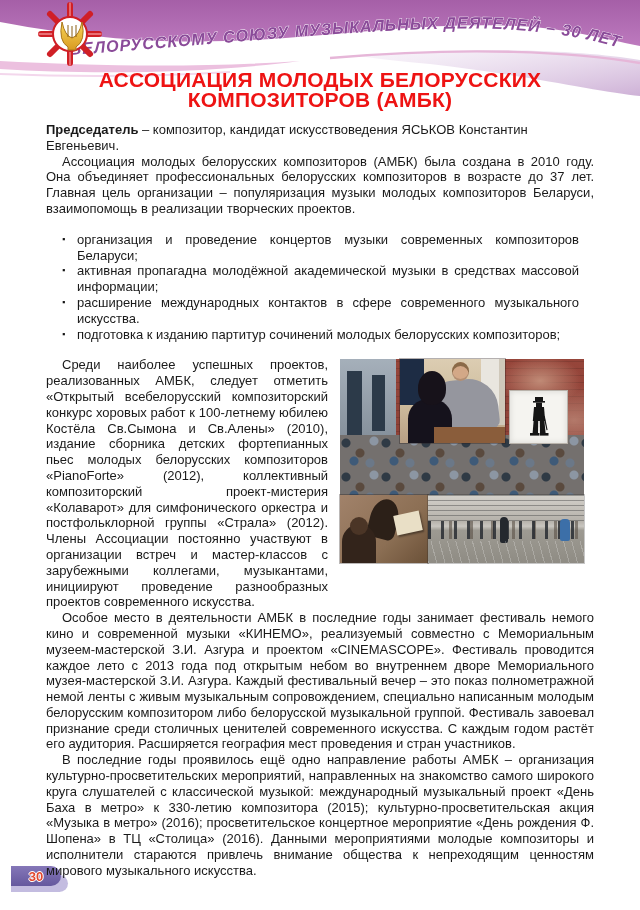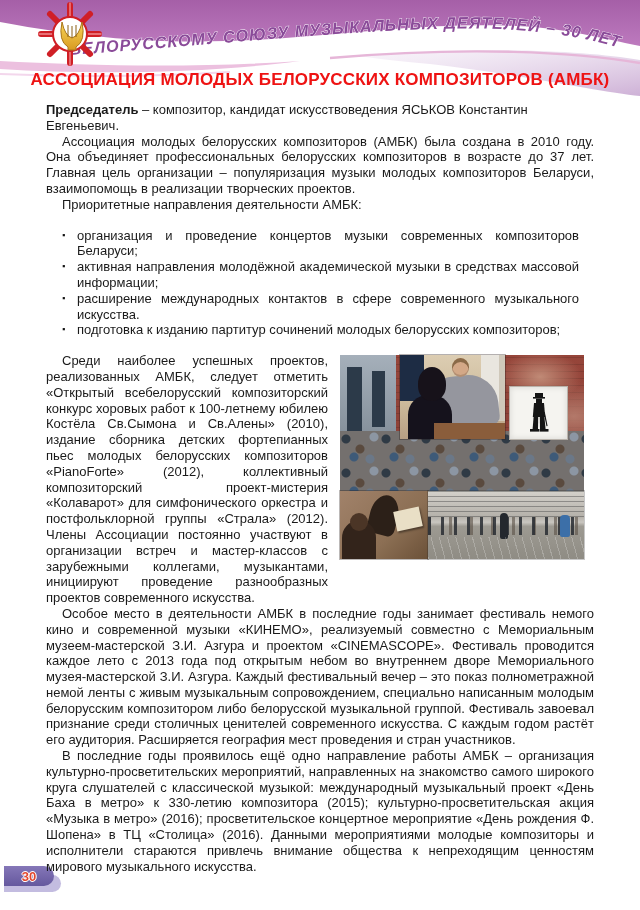--- a/index.html
+++ b/index.html
@@ -6,21 +6,21 @@
   .page{
     position:relative;width:640px;height:910px;overflow:hidden;background:#fff;
     font-family:"Liberation Sans",sans-serif;color:#1a1a1a;
   }
   
   .banner{position:relative;height:64px;z-index:0;}
   .banner svg{position:absolute;top:0;left:0;overflow:visible;}
   
   .title{
     position:relative;z-index:1;text-align:center;margin:6px 30px 0 30px;
-    font-size:17px;font-weight:bold;color:#ee1313;letter-spacing:.2px;line-height:20px;
+    font-size:21px;font-weight:bold;color:#ee1313;letter-spacing:.2px;line-height:20px;
   }
   
   .content{position:relative;z-index:1;padding:0 46px;font-size:13px;line-height:15.8px;}
   .chair{margin:12px 0 0 0;}
   .para{margin:0;text-align:justify;text-indent:16px;}
   .para.first{}
   .bullets{margin:15px;padding:0;list-style:none;}
   .bullets li{position:relative;padding-left:16px;text-align:justify;}
   .bullets li::before{content:"▪";position:absolute;left:1px;top:0;font-size:9px;line-height:15.8px;color:#111;}
   
@@ -92,21 +92,21 @@
     background-image:
       repeating-linear-gradient(90deg, rgba(40,44,50,.85) 0 3px, rgba(0,0,0,0) 3px 13px),
       repeating-linear-gradient(90deg, rgba(90,80,70,.6) 0 3px, rgba(0,0,0,0) 3px 21px);}
   .m-figure{position:absolute;left:72px;top:22px;width:8px;height:26px;background:#24282e;
     border-radius:4px 4px 2px 2px;}
   .m-blue{position:absolute;right:14px;top:24px;width:10px;height:22px;background:#3c6fa8;
     border-radius:4px 4px 2px 2px;}
   .m-floor{position:absolute;left:0;bottom:0;width:156px;height:22px;
     background:repeating-linear-gradient(75deg, rgba(255,255,255,.22) 0 1px, rgba(0,0,0,0) 1px 8px);}
   
-  .page-badge{position:absolute;left:4px;top:866px;width:70px;height:30px;text-align:right;}
+  .page-badge{position:absolute;left:11px;top:866px;width:70px;height:30px;text-align:right;}
   .badge-shadow{position:absolute;left:0;top:9px;width:57px;height:17px;background:#b9b0da;
     border-radius:0 9px 9px 0;opacity:.85;}
   .badge-pill{position:absolute;left:0;top:0;width:50px;height:20px;
     background:linear-gradient(180deg,#8577b8 0%,#65589e 100%);
     border-radius:0 10px 10px 0;display:flex;align-items:center;justify-content:center;}
   .badge-pill span{font-size:13px;font-weight:bold;color:#e2472e;
     text-shadow:-1px 0 #fff,1px 0 #fff,0 -1px #fff,0 1px #fff;}
 </style>
 </head>
 <body>
@@ -161,25 +161,24 @@
   </div>
 
   <div class="title">АССОЦИАЦИЯ МОЛОДЫХ БЕЛОРУССКИХ КОМПОЗИТОРОВ (АМБК)</div>
 
   <div class="content">
 
     <p class="chair"><b>Председатель</b><span> – композитор, кандидат искусствоведения ЯСЬКОВ Константин Евгеньевич.</span></p>
 
     <p class="para first">Ассоциация молодых белорусских композиторов (АМБК) была создана в 2010 году. Она объединяет профессиональных белорусских композиторов в возрасте до 37 лет. Главная цель организации – популяризация музыки молодых композиторов Беларуси, взаимопомощь в реализации творческих проектов.</p>
 
-    <p class="para">Приоритетные направления деятельности АМБК:</p>
 
     <ul class="bullets">
       <li>организация и проведение концертов музыки современных композиторов Беларуси;</li>
-      <li>активная направления молодёжной академической музыки в средствах массовой информации;</li>
+      <li>активная пропагадна молодёжной академической музыки в средствах массовой информации;</li>
       <li>расширение международных контактов в сфере современного музыкального искусства.</li>
       <li>подготовка к изданию партитур сочинений молодых белорусских композиторов;</li>
     </ul>
 
     <div class="collage">
       <div class="photo ph-main">
         <div class="wall-left"></div>
         <div class="stage"></div>
         <div class="crowd"></div>
         <div class="screen">

